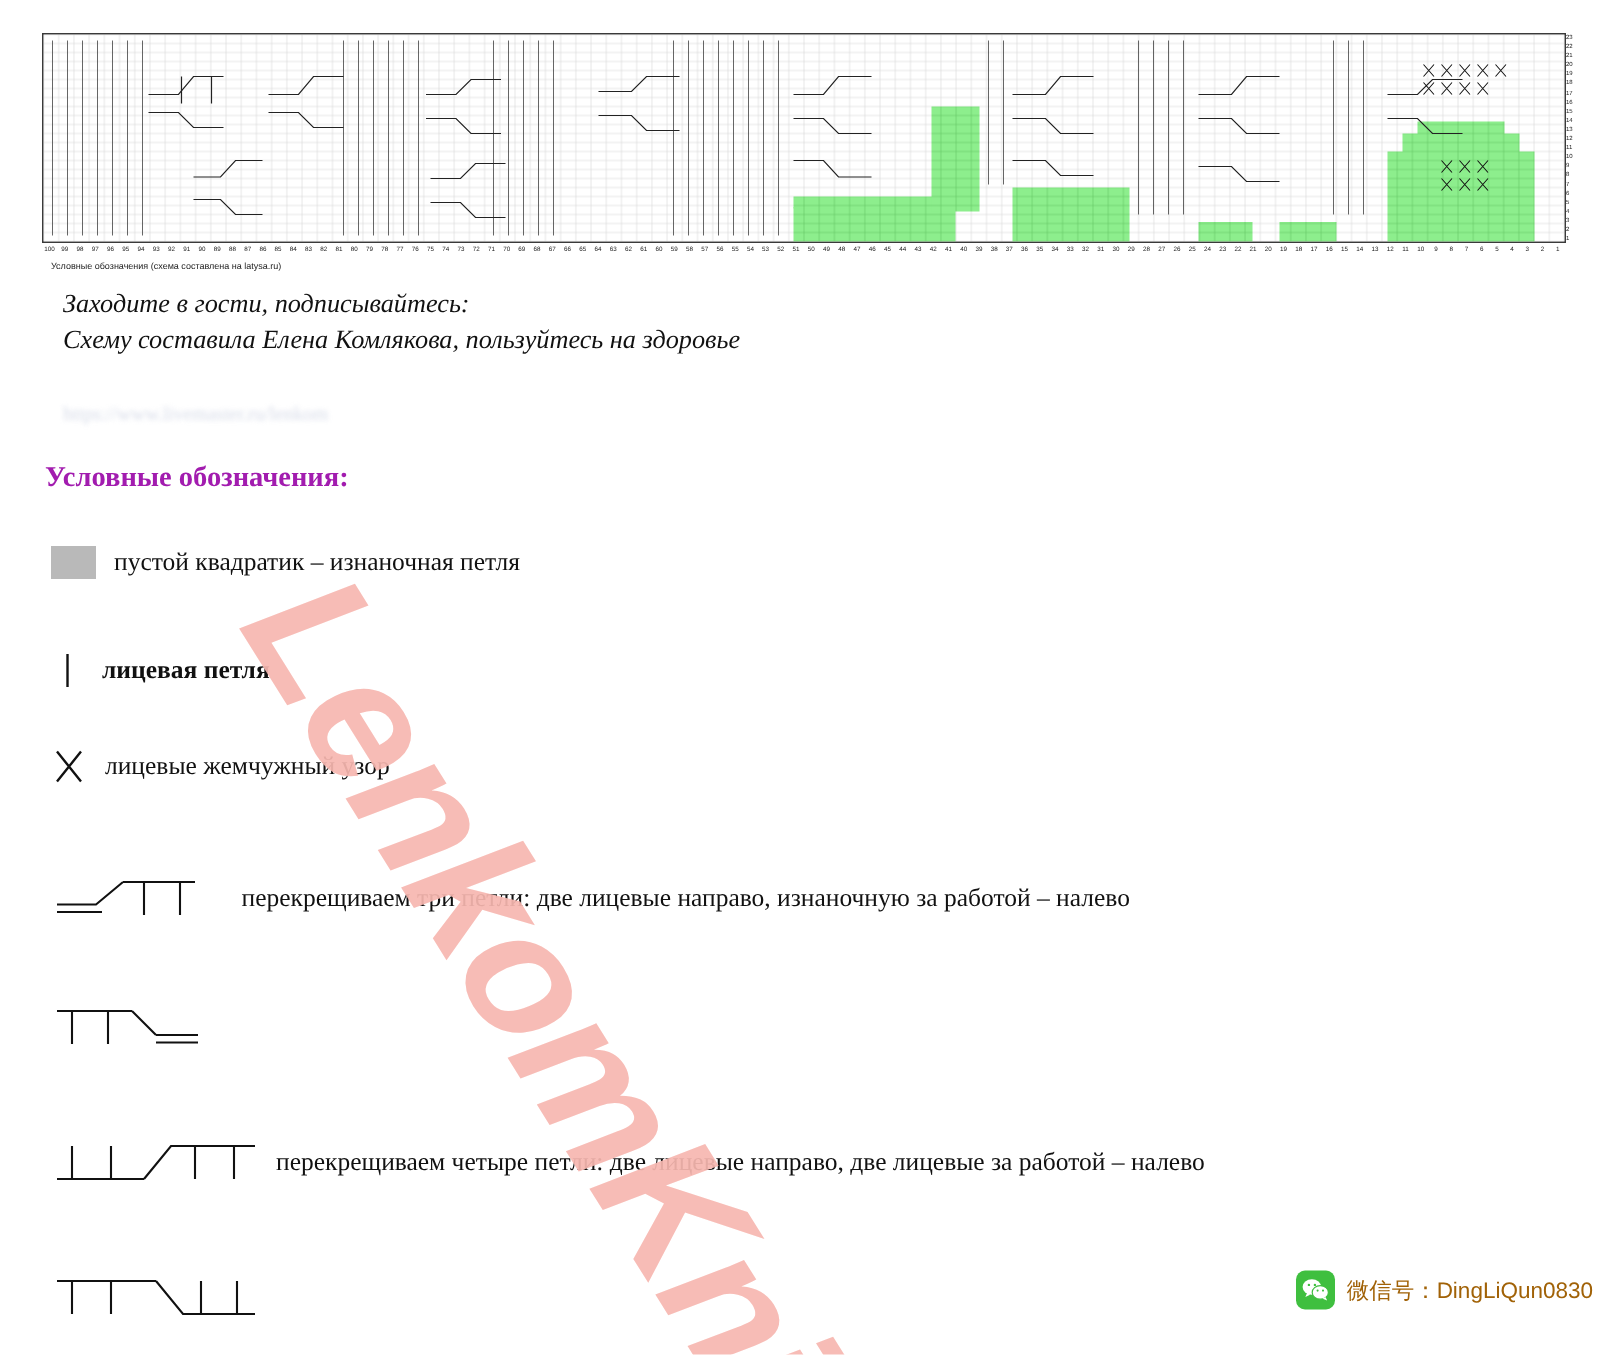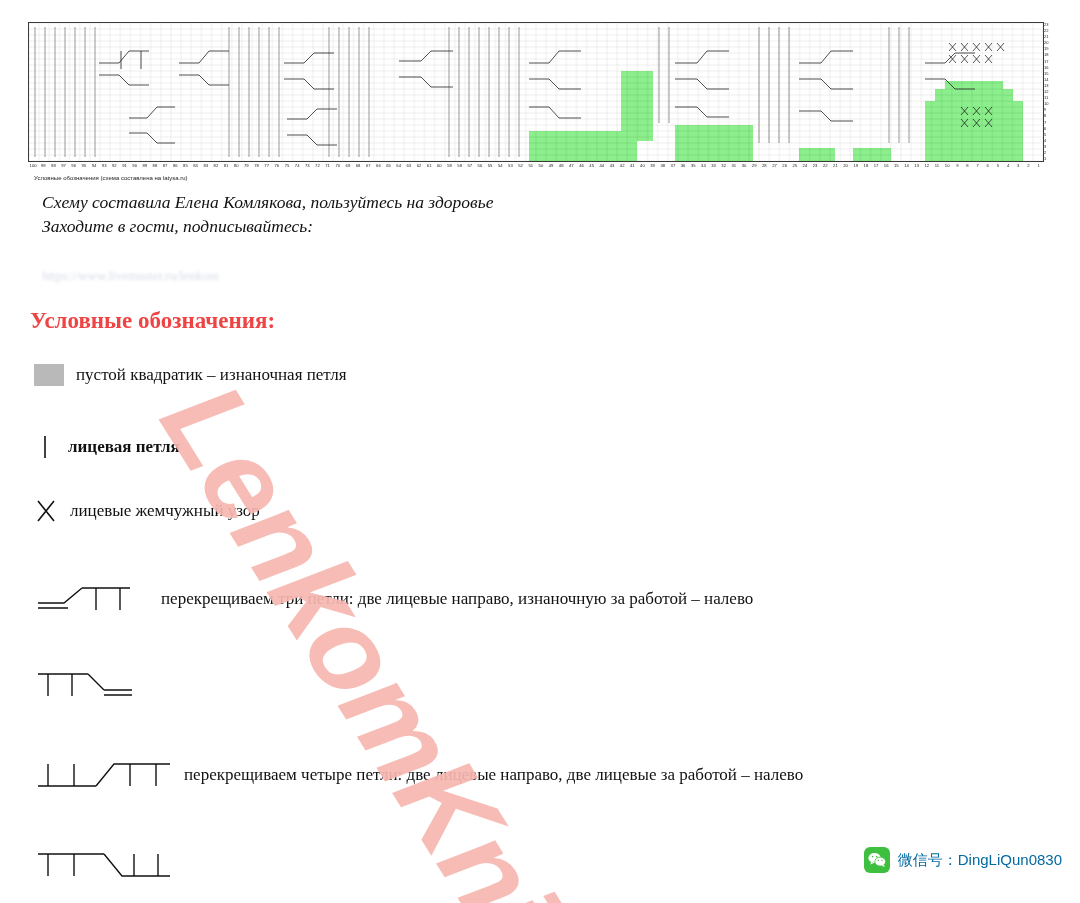--- a/index.html
+++ b/index.html
@@ -100,22 +100,22 @@
     white-space: nowrap;
   }
 
   
   #legend-title {
     position: absolute;
     left: 30px;
     top: 308px;
     font-family: "Liberation Serif", serif;
     font-weight: bold;
-    font-size: 23px;
-    color: #ef4444;
+    font-size: 19px;
+    color: #a21caf;
   }
 
   .legend-row {
     position: absolute;
     left: 34px;
     display: flex;
     align-items: center;
     text-align: right;
   }
   .legend-text {
@@ -180,21 +180,21 @@
   
   #wechat-badge {
     position: absolute;
     right: 18px;
     bottom: 30px;
     display: flex;
     align-items: center;
     gap: 8px;
     font-family: "Liberation Sans", sans-serif;
     font-size: 15px;
-    color: #0369a1;
+    color: #a16207;
   }
   #wechat-icon {
     width: 26px;
     height: 26px;
     border-radius: 6px;
     background: #3fbf3f;
     display: flex;
     align-items: center;
     justify-content: center;
   }
@@ -344,22 +344,22 @@
     <div>4</div>
     <div>3</div>
     <div>2</div>
     <div>1</div>
   </div>
 <div id="col-numbers"><span>100</span><span>99</span><span>98</span><span>97</span><span>96</span><span>95</span><span>94</span><span>93</span><span>92</span><span>91</span><span>90</span><span>89</span><span>88</span><span>87</span><span>86</span><span>85</span><span>84</span><span>83</span><span>82</span><span>81</span><span>80</span><span>79</span><span>78</span><span>77</span><span>76</span><span>75</span><span>74</span><span>73</span><span>72</span><span>71</span><span>70</span><span>69</span><span>68</span><span>67</span><span>66</span><span>65</span><span>64</span><span>63</span><span>62</span><span>61</span><span>60</span><span>59</span><span>58</span><span>57</span><span>56</span><span>55</span><span>54</span><span>53</span><span>52</span><span>51</span><span>50</span><span>49</span><span>48</span><span>47</span><span>46</span><span>45</span><span>44</span><span>43</span><span>42</span><span>41</span><span>40</span><span>39</span><span>38</span><span>37</span><span>36</span><span>35</span><span>34</span><span>33</span><span>32</span><span>31</span><span>30</span><span>29</span><span>28</span><span>27</span><span>26</span><span>25</span><span>24</span><span>23</span><span>22</span><span>21</span><span>20</span><span>19</span><span>18</span><span>17</span><span>16</span><span>15</span><span>14</span><span>13</span><span>12</span><span>11</span><span>10</span><span>9</span><span>8</span><span>7</span><span>6</span><span>5</span><span>4</span><span>3</span><span>2</span><span>1</span></div>
 
 <div id="chart-caption">Условные обозначения (схема составлена на latysa.ru)</div>
 
 <div id="author-note">
+  <div>Заходите в гости, подписывайтесь:</div>
   <div>Схему составила Елена Комлякова, пользуйтесь на здоровье</div>
-  <div>Заходите в гости, подписывайтесь:</div>
 </div>
 
 <div id="faded-link">https://www.livemaster.ru/lenkom</div>
 
 <div id="legend-title">Условные обозначения:</div>
 
 <div class="legend-row" style="top:364px;">
   <span class="sym sym-square"></span>
   <span class="legend-text">пустой квадратик – изнаночная петля</span>
 </div>

